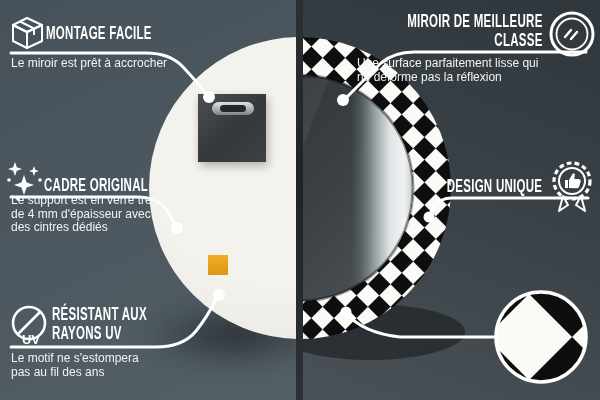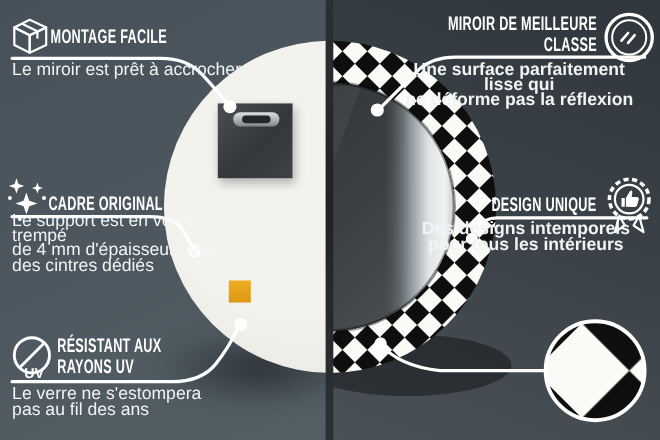--- a/index.html
+++ b/index.html
@@ -31,23 +31,23 @@
   .orange-sticker{position:absolute;left:208px;top:255px;width:20px;height:20px;
     background:linear-gradient(180deg,#f0ad22 0%,#dd9714 100%);}
   .divider{position:absolute;left:296px;top:0;width:7px;height:400px;
     background:linear-gradient(180deg,#2c3033 0%,#1f2326 45%,#2c3134 100%);}
   
   .connectors{position:absolute;left:0;top:0;pointer-events:none;}
   
   .co-title{position:absolute;font-weight:700;font-size:18px;line-height:19px;
     letter-spacing:.4px;white-space:pre-line;transform:scaleX(.64);transform-origin:left center;}
   .co-title.right{transform-origin:right center;text-align:right;}
-  .co-desc{position:absolute;font-size:16px;line-height:13.5px;color:#f1f4f5;
+  .co-desc{position:absolute;font-size:12px;line-height:13.5px;color:#f1f4f5;
     white-space:pre-line;}
-  .co-desc.right{text-align:center;font-weight:bold;}
+  .co-desc.right{text-align:left;}
   .icon{position:absolute;}
 </style>
 </head>
 <body>
 
 <div class="canvas">
 
   <div class="bg-left"></div>
   <div class="bg-right"></div>
 
@@ -166,25 +166,23 @@
   <div class="co-title" style="left:46px;top:24px">MONTAGE FACILE</div>
   <div class="co-desc" style="left:11px;top:57px;width:210px">Le miroir est prêt à accrocher</div>
 
   <div class="co-title" style="left:44px;top:176px">CADRE ORIGINAL</div>
   <div class="co-desc" style="left:11px;top:194px;width:200px">Le support est en verre trempé
 de 4 mm d'épaisseur avec
 des cintres dédiés</div>
 
   <div class="co-title" style="left:52px;top:305px">RÉSISTANT AUX
 RAYONS UV</div>
-  <div class="co-desc" style="left:11px;top:352px;width:200px">Le verre ne s'estompera
+  <div class="co-desc" style="left:11px;top:352px;width:200px">Le motif ne s'estompera
 pas au fil des ans</div>
 
   <div class="co-title right" style="right:57px;top:12px">MIROIR DE MEILLEURE
 CLASSE</div>
   <div class="co-desc right" style="right:13px;top:57px;width:230px">Une surface parfaitement lisse qui
 ne déforme pas la réflexion</div>
 
   <div class="co-title right" style="right:58px;top:177px">DESIGN UNIQUE</div>
-  <div class="co-desc right" style="right:12px;top:202px;width:220px">Des designs intemporels
-pour tous les intérieurs</div>
 
 </div>
 
 </body></html>

